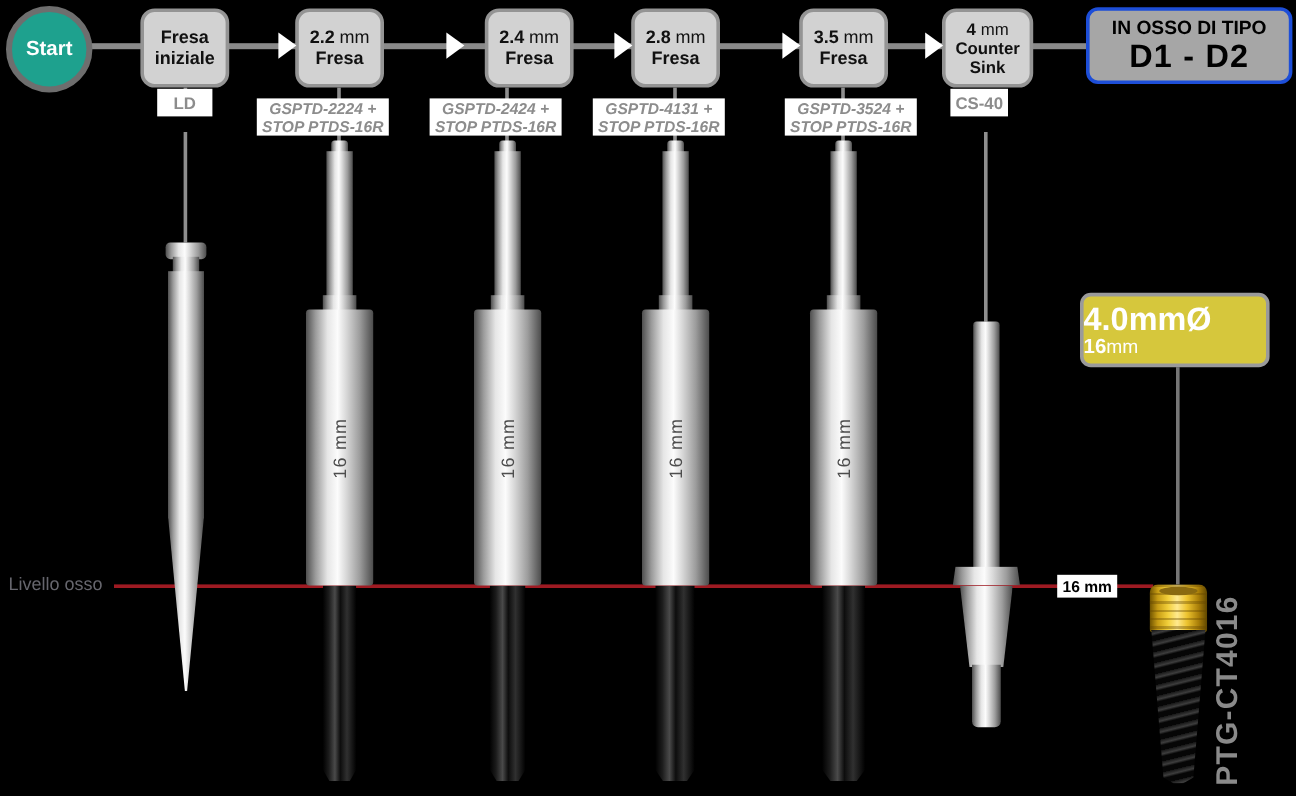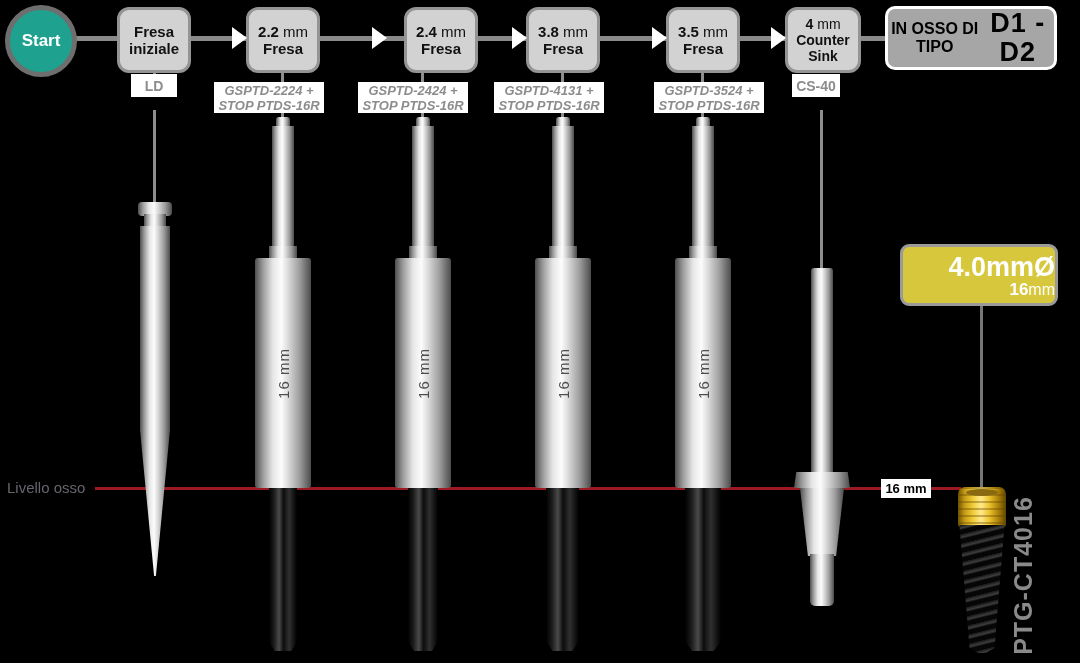--- a/index.html
+++ b/index.html
@@ -13,22 +13,22 @@
     background:#1ea18e;border:5px solid #6e6e6e;border-radius:50%;display:flex;align-items:center;
     justify-content:center;color:#fff;font-weight:bold;font-size:17px;z-index:3;}
   .step-box{position:absolute;top:7px;height:66px;width:74px;box-sizing:border-box;background:#d2d2d2;
     border:3px solid #949494;border-radius:12px;display:flex;flex-direction:column;align-items:center;
     justify-content:center;font-size:15px;line-height:17px;color:#111;z-index:3;text-align:center;}
   .step-box .bold{font-weight:bold;}
   .step-box .unit{margin-left:4px;font-weight:normal;}
   .row{display:flex;align-items:baseline;}
   .arrow{position:absolute;width:0;height:0;border-left:15px solid #ffffff;border-top:11px solid transparent;
     border-bottom:11px solid transparent;top:27px;z-index:4;}
-  .result-box{position:absolute;left:885px;top:6px;width:172px;height:64px;box-sizing:border-box;
-    background:#a6a6a6;border:3px solid #ffffff;border-radius:10px;display:flex;flex-direction:row;
+  .result-box{position:absolute;left:905px;top:6px;width:172px;height:64px;box-sizing:border-box;
+    background:#a6a6a6;border:3px solid #1d4ed8;border-radius:10px;display:flex;flex-direction:column;
     align-items:center;justify-content:center;color:#000;z-index:3;text-align:center;}
   .result-box .r1{font-size:16px;font-weight:bold;line-height:18px;}
   .result-box .r2{font-size:27px;font-weight:bold;line-height:29px;letter-spacing:1px;}
 
   
   .tag{position:absolute;background:#fff;color:#8c8c8c;font-weight:bold;display:flex;flex-direction:column;
     justify-content:center;text-align:center;z-index:3;}
   .tag.small{font-size:14px;height:23px;top:74px;}
   .tag.big{font-size:13px;line-height:15px;height:31px;top:82px;width:110px;font-style:italic;}
 
@@ -46,21 +46,21 @@
   .stop-label{transform:rotate(-90deg);white-space:nowrap;font-size:15px;color:#4d4d4d;letter-spacing:1px;}
   .flute{background:linear-gradient(90deg,#000 0%,#1c1c1c 18%,#4a4a4a 36%,#0d0d0d 52%,#303030 72%,#000 100%);
     clip-path:polygon(0 0,100% 0,100% 94%,80% 100%,20% 100%,0 94%);}
   .cone{clip-path:polygon(0 0,100% 0,53% 100%,47% 100%);}
   .cs-collar{clip-path:polygon(4% 0,96% 0,100% 100%,0 100%);}
   .cs-taper{clip-path:polygon(0 0,100% 0,82% 100%,18% 100%);}
   .cs-tip{border-radius:0 0 5px 5px;}
 
   
   .badge{position:absolute;left:900px;top:244px;width:158px;height:62px;box-sizing:border-box;background:#d6c73c;
-    border:3px solid #9a9a9a;border-radius:9px;display:flex;flex-direction:column;align-items:flex-end;
+    border:3px solid #9a9a9a;border-radius:9px;display:flex;flex-direction:column;align-items:flex-start;
     justify-content:center;color:#fff;z-index:3;text-align:center;}
   .badge .l1{font-size:27px;font-weight:bold;line-height:28px;}
   .badge .l2{font-size:16px;line-height:17px;}
   .badge .l2 b{font-size:17px;}
   .gold{background:
     repeating-linear-gradient(180deg,rgba(100,70,0,.38) 0 2px,rgba(255,255,255,0) 2px 7px),
     linear-gradient(90deg,#6e5200 0%,#c79c14 14%,#f2cf3a 32%,#ffe98e 48%,#edc32e 65%,#a97e08 85%,#5e4600 100%);
     border-radius:7px 7px 3px 3px;}
   .collar-rim{background:#8a6a10;border-radius:50%;}
   .implant-body{background:repeating-linear-gradient(-14deg,#060606 0px,#060606 4px,#3d3d3d 6px,#161616 9px);
@@ -98,21 +98,21 @@
     <span class="row">
         <span class="bold">2.4</span>
         <span class="unit">mm</span>
       </span>
     <span class="bold">Fresa</span>
   </div>
 
   <div class="arrow" style="left:512px;"></div>
   <div class="step-box" style="left:526px;">
     <span class="row">
-        <span class="bold">3.8</span>
+        <span class="bold">2.8</span>
         <span class="unit">mm</span>
       </span>
     <span class="bold">Fresa</span>
   </div>
 
   <div class="arrow" style="left:652px;"></div>
   <div class="step-box" style="left:666px;">
     <span class="row">
         <span class="bold">3.5</span>
         <span class="unit">mm</span>

